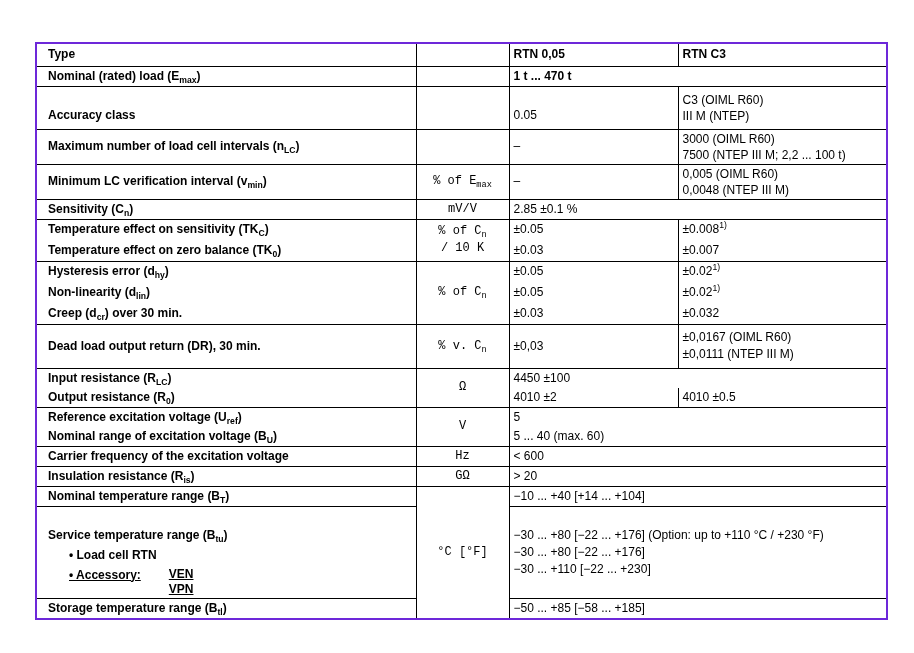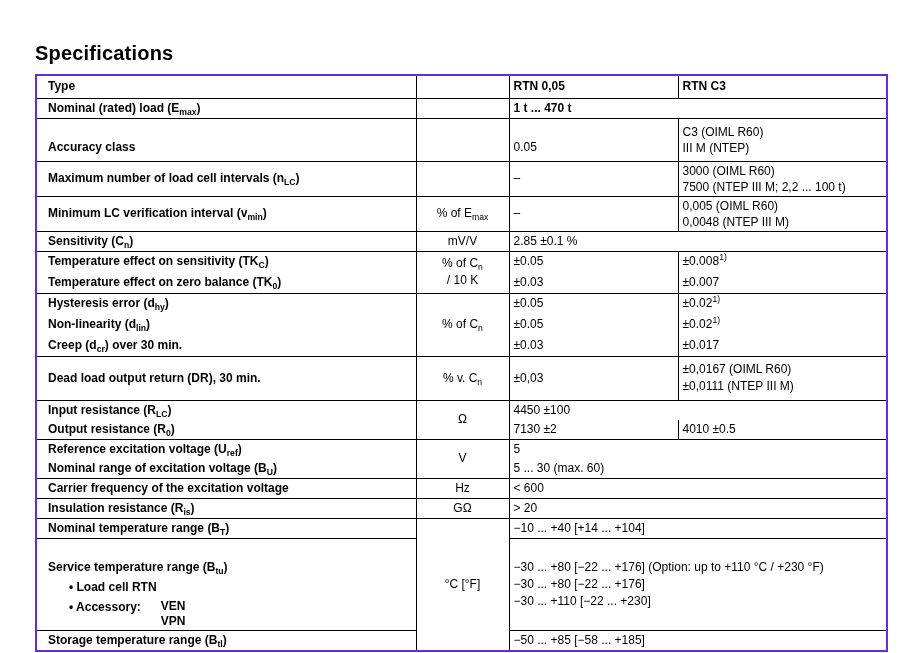--- a/index.html
+++ b/index.html
@@ -31,44 +31,43 @@
     padding: 1px 4px;
     vertical-align: middle;
     overflow: hidden;
   }
   .param {
     text-align: left;
     font-weight: bold;
     padding-left: 11px;
     padding-right: 6px;
   }
-  .unit  { text-align: center; font-weight: normal; }
+  .unit  { text-align: center; font-weight: normal; font-family: Liberation Mono, monospace; }
   .val   { text-align: left; font-weight: normal; }
   .bold  { font-weight: bold; }
   .nb    { border-bottom-style: hidden; }   
   .vtop  { vertical-align: top; padding-top: 20px; }
   .ml    { line-height: 16px; }
   sub { font-size: 0.72em; line-height: 0; text-align: right; }
   sup { font-size: 0.72em; line-height: 0; }
   
   .h23 { height: 23px; } .h19 { height: 19px; } .h43 { height: 43px; }
   .h32 { height: 32px; } .h34 { height: 34px; margin-left: 16px; } .h21 { height: 21px; }
   .h44 { height: 44px; } .h17 { height: 17px; } .h20 { height: 20px; margin-top: 23px; }
   .h74 { height: 74px; } .h18 { height: 18px; }
   
   .bullet { padding-left: 21px; margin-top: 3px; }
-  .acc-row { display: flex; gap: 20px; }
+  .acc-row { display: flex; gap: 28px; text-decoration: underline; }
   .acc-items { display: inline-block; line-height: 15px; }
   .svc-vals div { line-height: 17px; }
 </style>
 </head>
 <body>
 
 <div class="page">
-  <h1 class="page-title">Specifications</h1>
 
   <table class="spec">
     <colgroup>
       <col style="width:380px">
         <col style="width:93px">
         <col style="width:169px">
         <col style="width:209px">
     </colgroup>
 
     <tbody>
@@ -131,49 +130,49 @@
       <td class="val nb">±0.02<sup>1)</sup></td>
     </tr>
     <tr class="h21">
       <td class="param nb">Non-linearity (d<sub>lin</sub>)</td>
       <td class="val nb">±0.05</td>
       <td class="val nb">±0.02<sup>1)</sup></td>
     </tr>
     <tr class="h21">
       <td class="param">Creep (d<sub>cr</sub>) over 30 min.</td>
       <td class="val">±0.03</td>
-      <td class="val">±0.017</td>
+      <td class="val">±0.032</td>
     </tr>
 
     <tr class="h44">
       <td class="param">Dead load output return (DR), 30 min.</td>
       <td class="unit">% v. C<sub>n</sub></td>
       <td class="val">±0,03</td>
       <td class="val">±0,0167 (OIML R60)<br>±0,0111 (NTEP III M)</td>
     </tr>
 
     <tr class="h19">
       <td class="param nb">Input resistance (R<sub>LC</sub>)</td>
       <td class="unit" rowspan="2">Ω</td>
       <td class="val nb" colspan="2">4450 ±100</td>
     </tr>
     <tr class="h19">
       <td class="param">Output resistance (R<sub>0</sub>)</td>
-      <td class="val">7130 ±2</td>
+      <td class="val">4010 ±2</td>
       <td class="val">4010 ±0.5</td>
     </tr>
 
     <tr class="h17">
       <td class="param nb">Reference excitation voltage (U<sub>ref</sub>)</td>
       <td class="unit" rowspan="2">V</td>
       <td class="val nb" colspan="2">5</td>
     </tr>
     <tr class="h17">
       <td class="param">Nominal range of excitation voltage (B<sub>U</sub>)</td>
-      <td class="val" colspan="2">5 ... 30 (max. 60)</td>
+      <td class="val" colspan="2">5 ... 40 (max. 60)</td>
     </tr>
 
     <tr class="h20">
       <td class="param">Carrier frequency of the excitation voltage</td>
       <td class="unit">Hz</td>
       <td class="val" colspan="2">&lt; 600</td>
     </tr>
 
     <tr class="h17">
       <td class="param">Insulation resistance (R<sub>is</sub>)</td>

